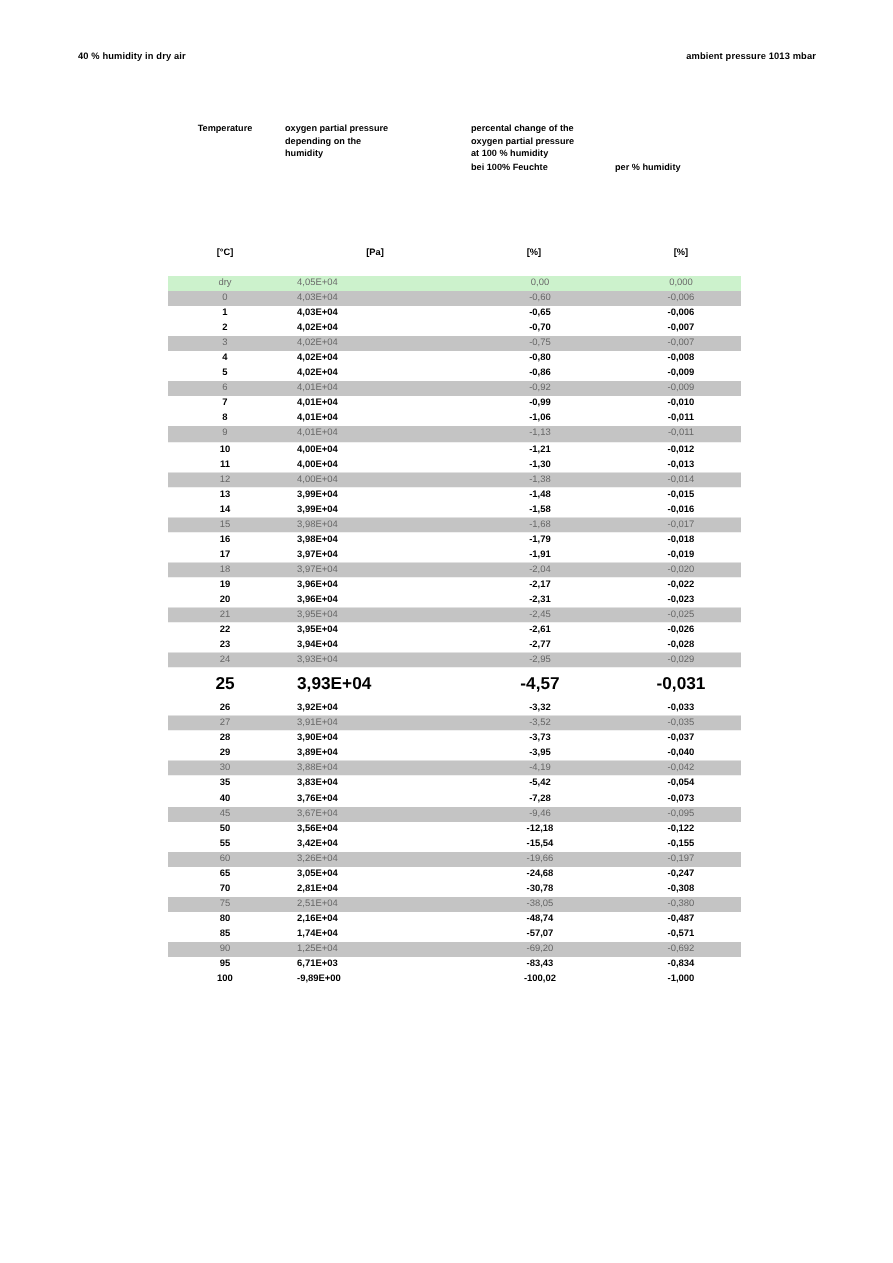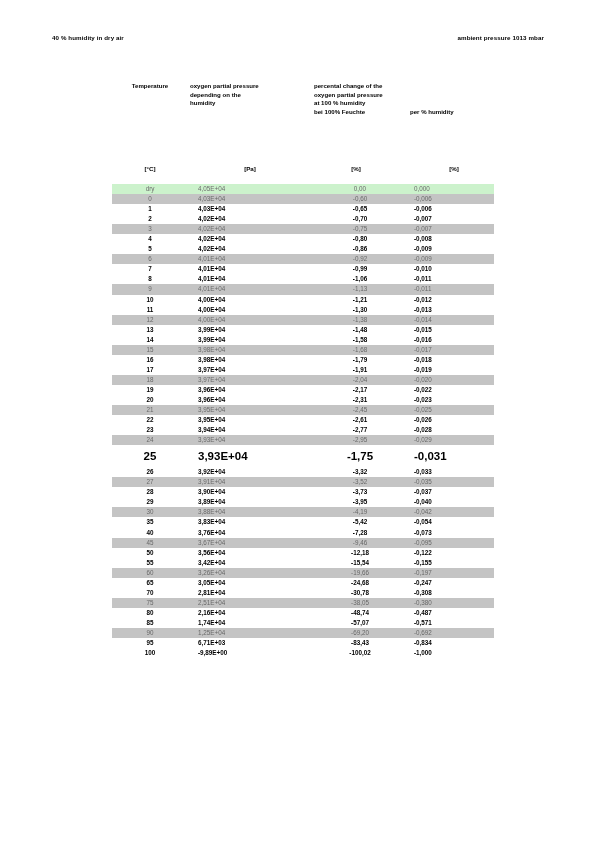--- a/index.html
+++ b/index.html
@@ -90,21 +90,21 @@
   tr.data td {
     font-size: 6.3px;
     height: 10.05px;
     line-height: 10.05px;
     padding: 0;
     white-space: nowrap;
   }
   tr.data td.v-temp { text-align: center; }
   tr.data td.v-pa   { text-align: left; padding-left: 10px; }
   tr.data td.v-pc   { text-align: center; padding-left: 8px; }
-  tr.data td.v-ph   { padding-left: 6px; }
+  tr.data td.v-ph   { text-align: center; padding-left: 6px; }
 
   
   tr.bold td  { font-weight: bold; color: #000000; background: #ffffff; }
   tr.shade td { font-weight: normal; color: #676767; background: #c4c4c4; }
   tr.green td { font-weight: normal; color: #6c6c6c; background: #ccf2cc; }
 
   
   tr.big td {
     font-size: 11.5px;
     font-weight: bold;
@@ -312,21 +312,21 @@
           </tr>
           <tr class="data shade">
             <td class="v-temp">24</td>
             <td class="v-pa">3,93E+04</td>
             <td class="v-pc">-2,95</td>
             <td class="v-ph">-0,029</td>
           </tr>
           <tr class="data big">
             <td class="v-temp">25</td>
             <td class="v-pa">3,93E+04</td>
-            <td class="v-pc">-1,75</td>
+            <td class="v-pc">-4,57</td>
             <td class="v-ph">-0,031</td>
           </tr>
           <tr class="data bold">
             <td class="v-temp">26</td>
             <td class="v-pa">3,92E+04</td>
             <td class="v-pc">-3,32</td>
             <td class="v-ph">-0,033</td>
           </tr>
           <tr class="data shade">
             <td class="v-temp">27</td>

